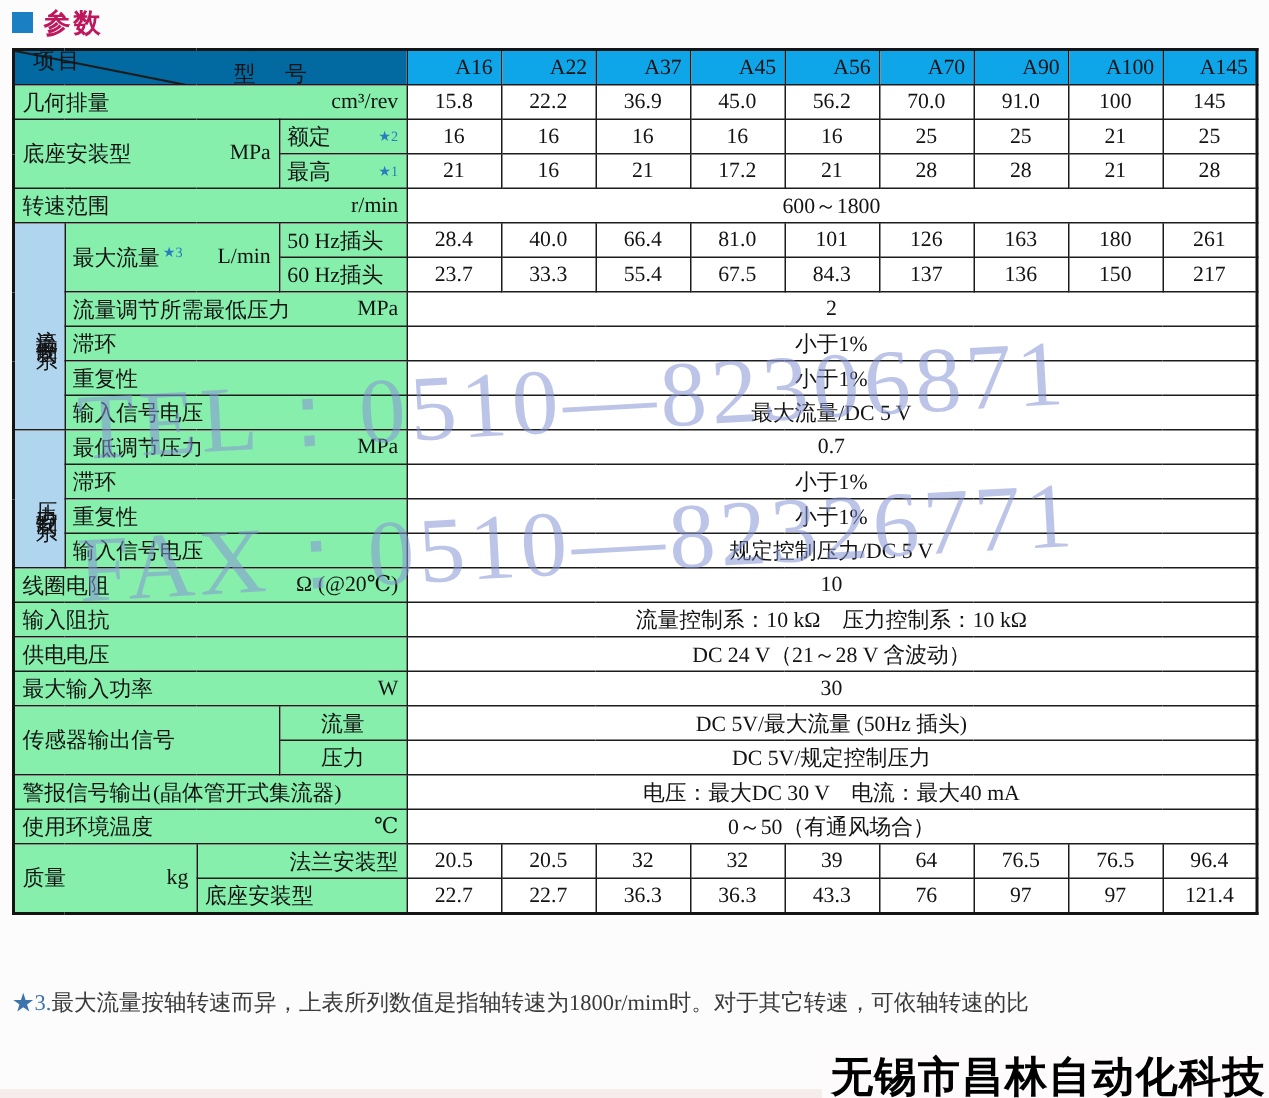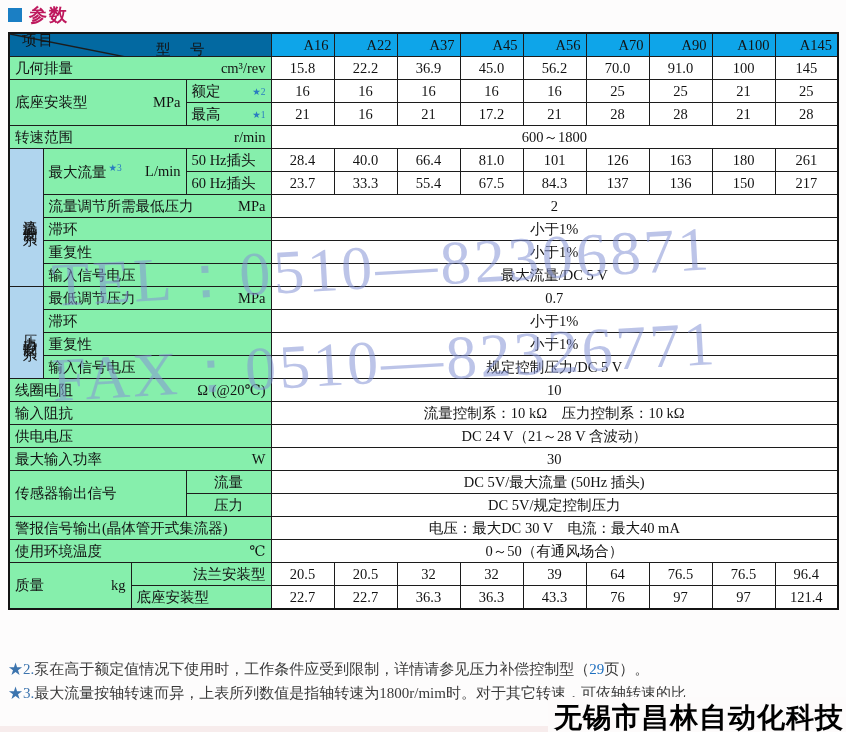--- a/index.html
+++ b/index.html
@@ -344,23 +344,20 @@
       <td class="val">76</td>
       <td class="val">97</td>
       <td class="val">97</td>
       <td class="val">121.4</td>
     </tr>
   </tbody>
     </table>
 
   <div id="footnotes">
     <div>
-      <span class="marker">★2.</span><span>泵在高于额定值情况下使用时，工作条件应受到限制，详情请参见压力补偿控制型（</span><span class="pglink">29</span><span>页）。</span>
-    </div>
-    <div>
       <span class="marker">★3.</span><span>最大流量按轴转速而异，上表所列数值是指轴转速为1800r/mim时。对于其它转速，可依轴转速的比</span>
     </div>
   </div>
 
   <div class="wm" id="wm-tel">TEL：0510—82306871</div>
   <div class="wm" id="wm-fax">FAX：0510—82326771</div>
 
   <div id="vendor">无锡市昌林自动化科技</div>
 
   <div id="bottomstrip"></div>

